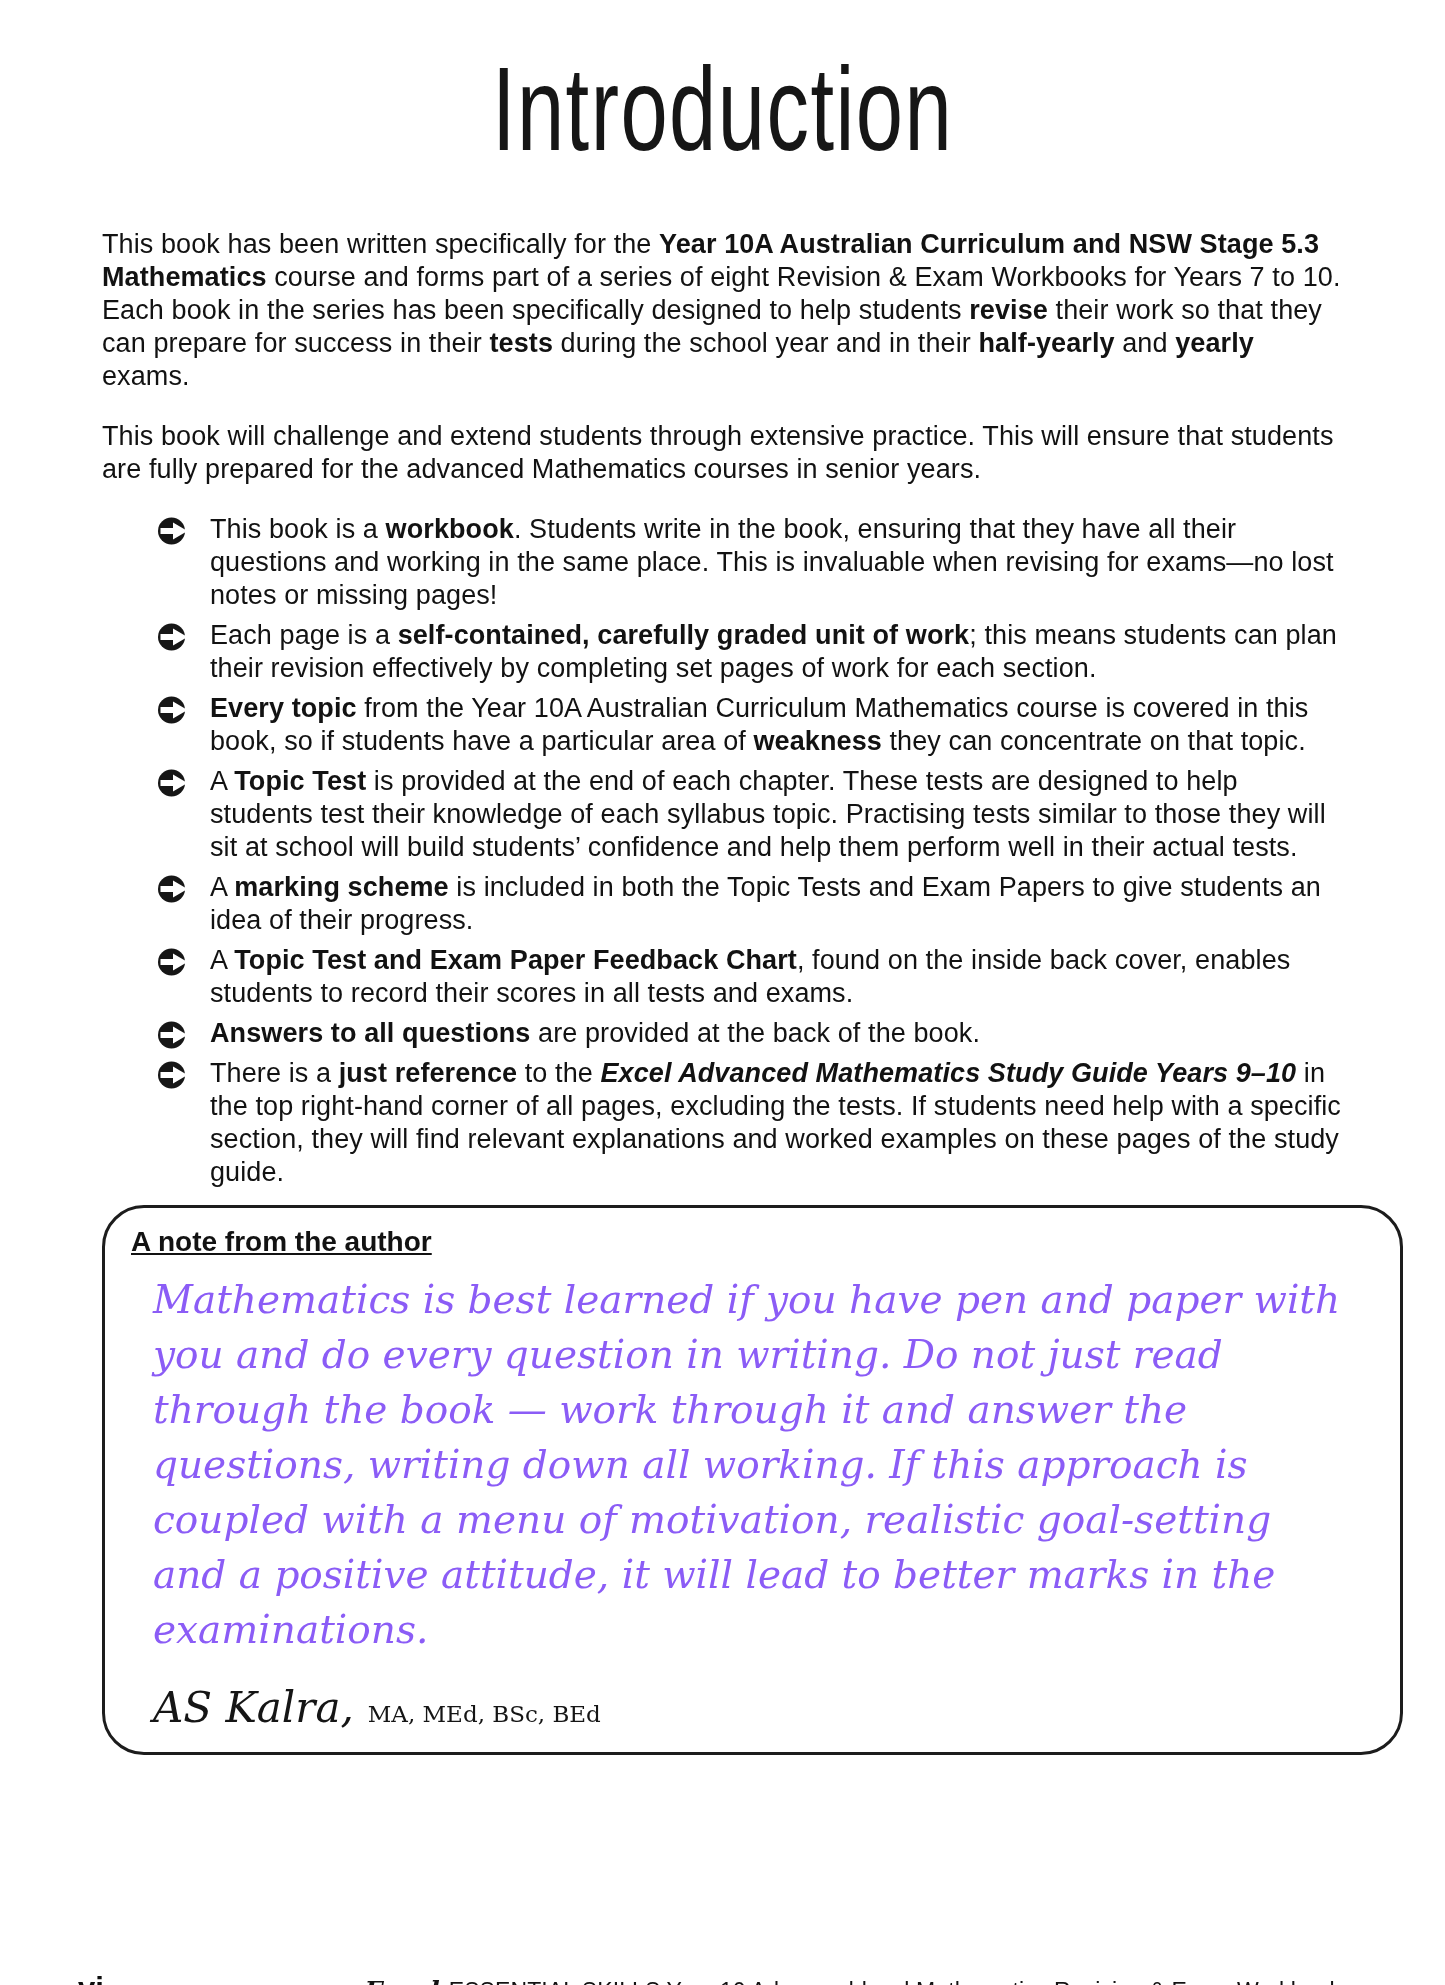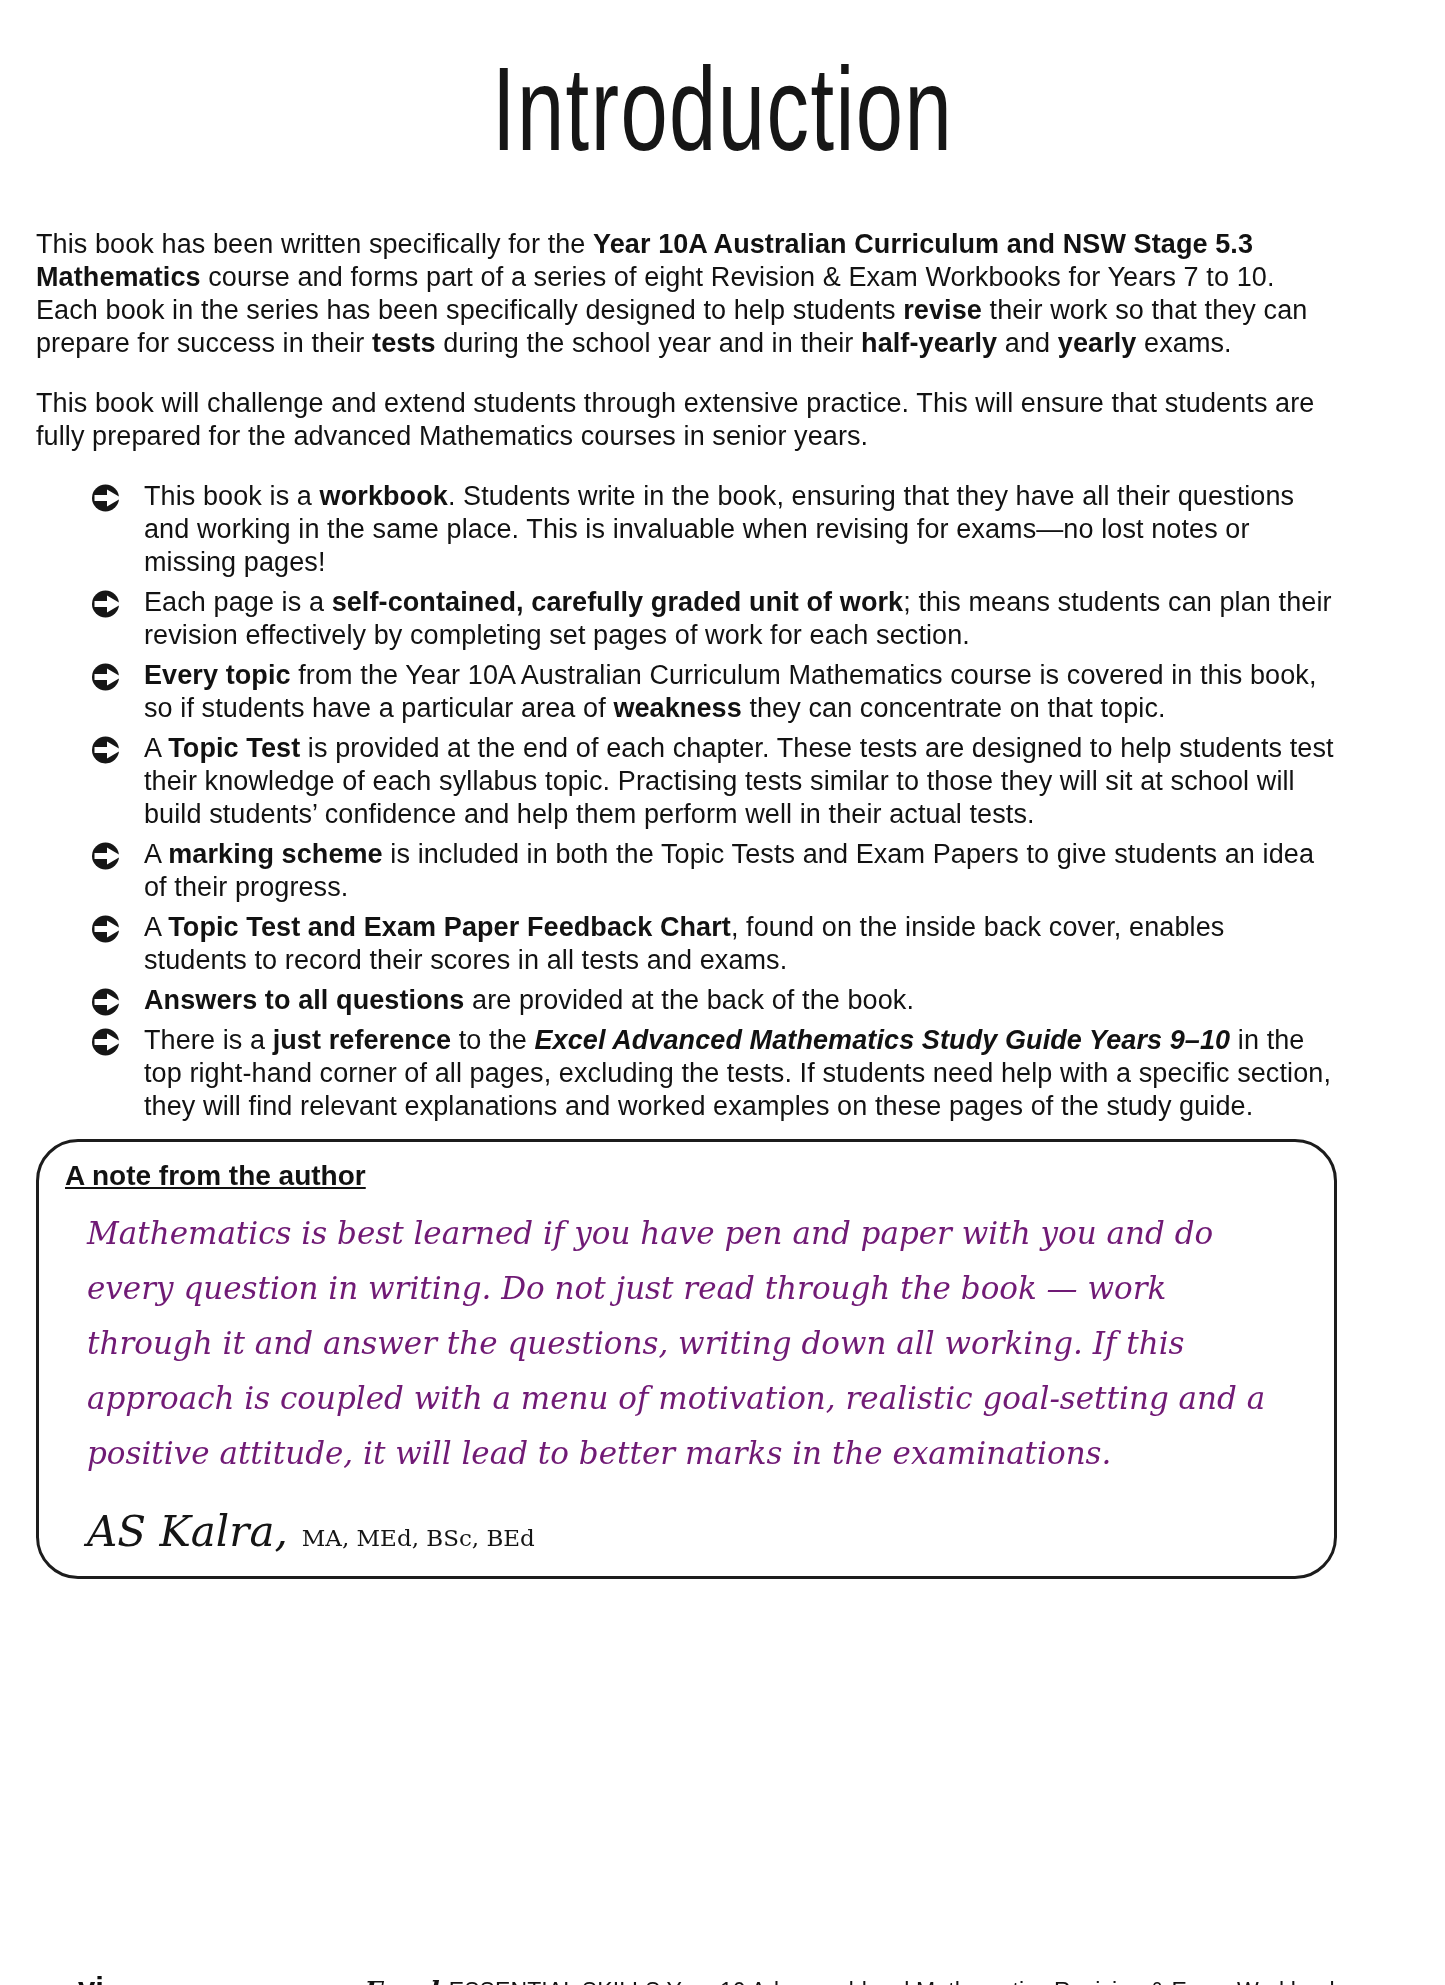--- a/index.html
+++ b/index.html
@@ -21,21 +21,21 @@
     font-weight: 300;
     font-size: 118px;
     letter-spacing: 2px;
     color: #161616;
     transform: scaleX(0.72);
     transform-origin: 50% 50%;
     line-height: 1.05;
   }
 
   .content {
-    padding: 0 36px;
+    padding: 0 102px;
     margin-top: 56px;
   }
 
   .body-text {
     font-size: 27px;
     line-height: 33px;
     letter-spacing: 0.1px;
     color: #121212;
   }
 
@@ -75,23 +75,23 @@
   .note-heading {
     font-size: 28px;
     font-weight: bold;
     color: #121212;
     margin-bottom: 14px;
     text-decoration: underline;
   }
   .script {
     font-family: "DejaVu Serif", serif;
     font-style: italic;
-    font-size: 31px;
+    font-size: 39px;
     line-height: 55px;
-    color: #701a75;
+    color: #8b5cf6;
     padding-left: 22px;
     max-width: 1210px;
     margin-bottom: 16px;
   }
   .signature-row {
     padding-left: 22px;
     margin-top: 26px;
     display: flex;
     align-items: baseline;
   }

